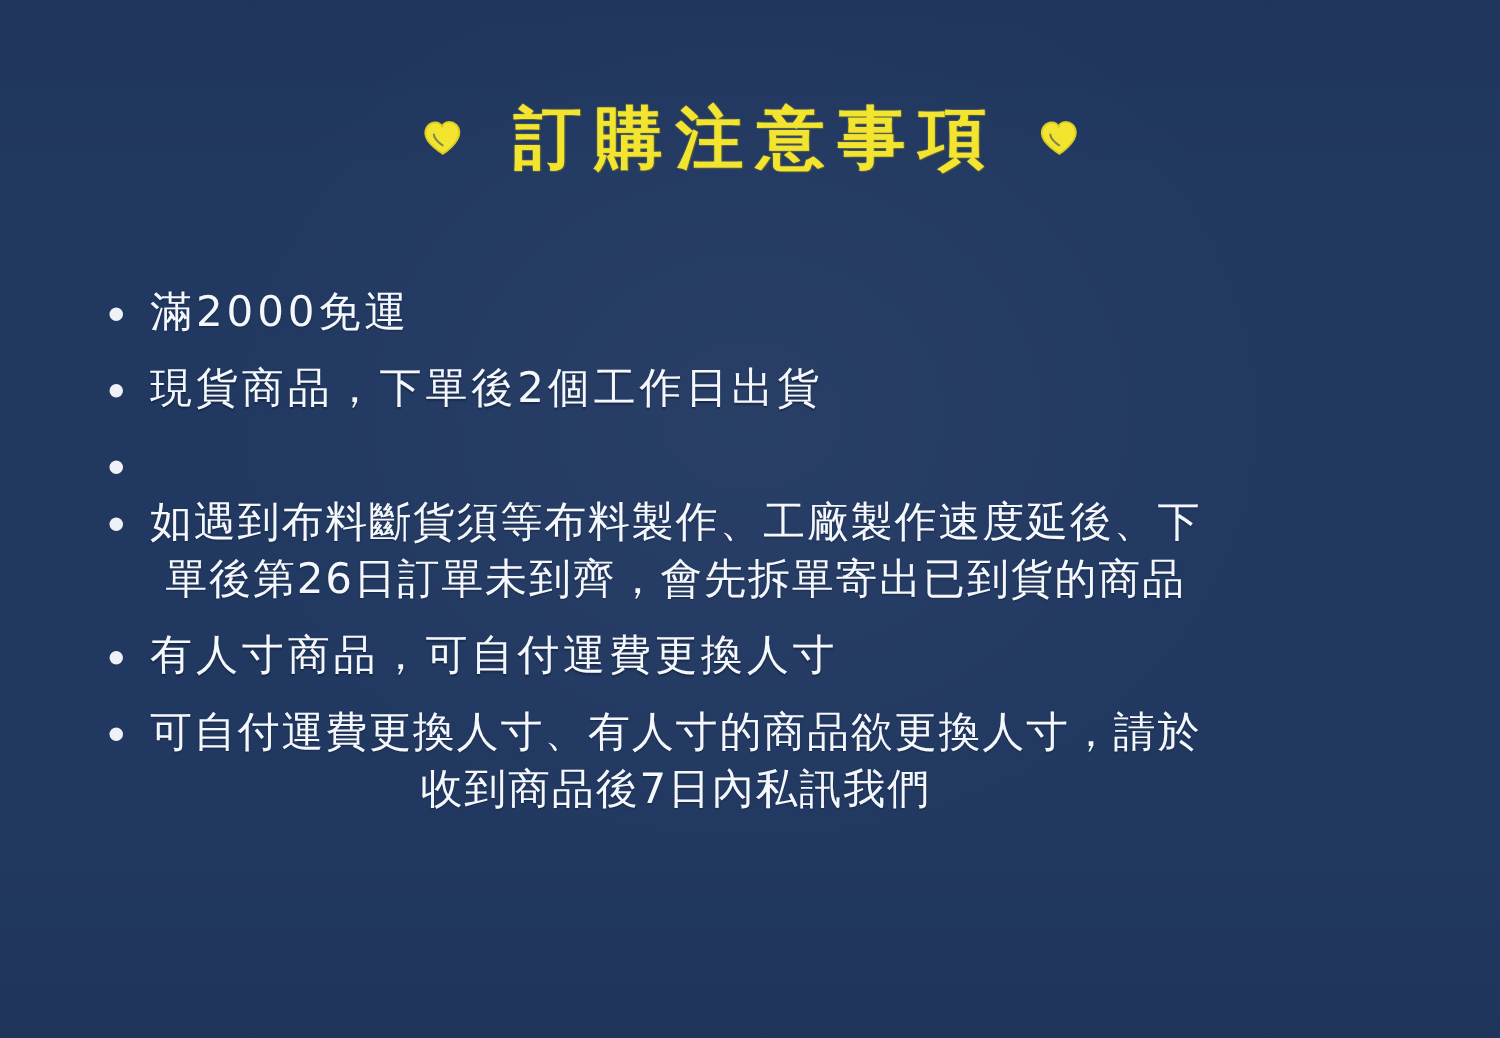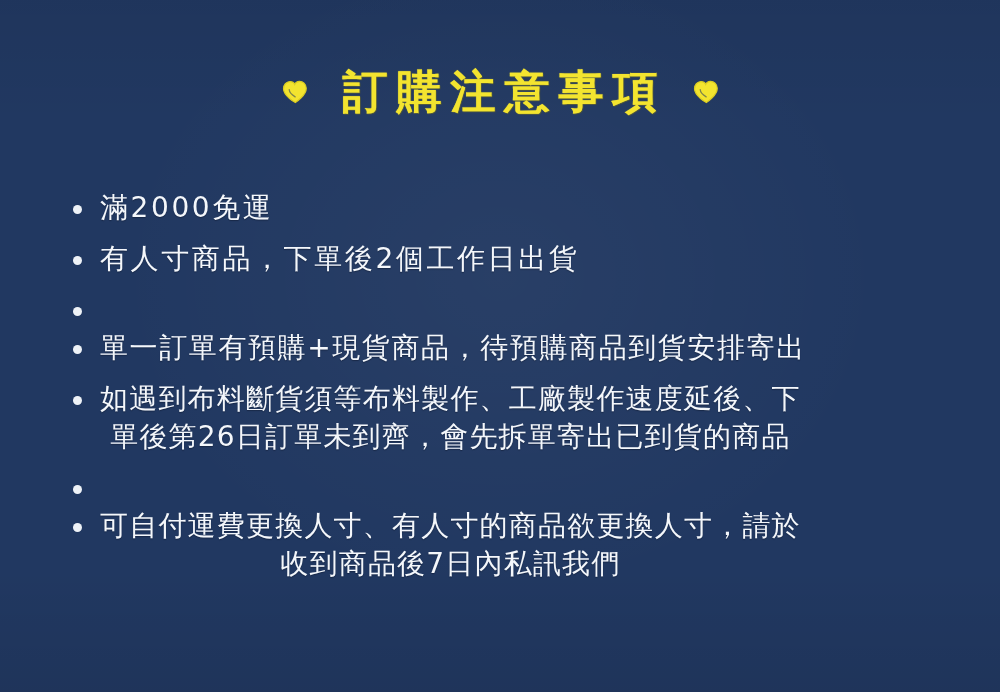--- a/index.html
+++ b/index.html
@@ -145,40 +145,37 @@
 
   <ul class="list">
 
     <li class="item">
       <span class="bullet"></span>
       <span class="item-text">滿2000免運</span>
     </li>
 
     <li class="item">
       <span class="bullet"></span>
-      <span class="item-text">有人寸商品，下單後2個工作日出貨</span>
+      <span class="item-text">現貨商品，下單後2個工作日出貨</span>
     </li>
 
     <li class="item">
       <span class="bullet"></span>
     </li>
 
-    <li class="item wide">
-      <span class="bullet"></span>
-      <span class="item-text">單一訂單有預購+現貨商品，待預購商品到貨安排寄出</span>
-    </li>
 
     <li class="item long">
       <span class="bullet"></span>
       <span class="item-text">如遇到布料斷貨須等布料製作、工廠製作速度延後、下
 單後第26日訂單未到齊，會先拆單寄出已到貨的商品</span>
     </li>
 
     <li class="item">
       <span class="bullet"></span>
+      <span class="item-text">有人寸商品，可自付運費更換人寸</span>
     </li>
 
     <li class="item long">
       <span class="bullet"></span>
       <span class="item-text">可自付運費更換人寸、有人寸的商品欲更換人寸，請於
 收到商品後7日內私訊我們</span>
     </li>
 
   </ul>
 </div>

